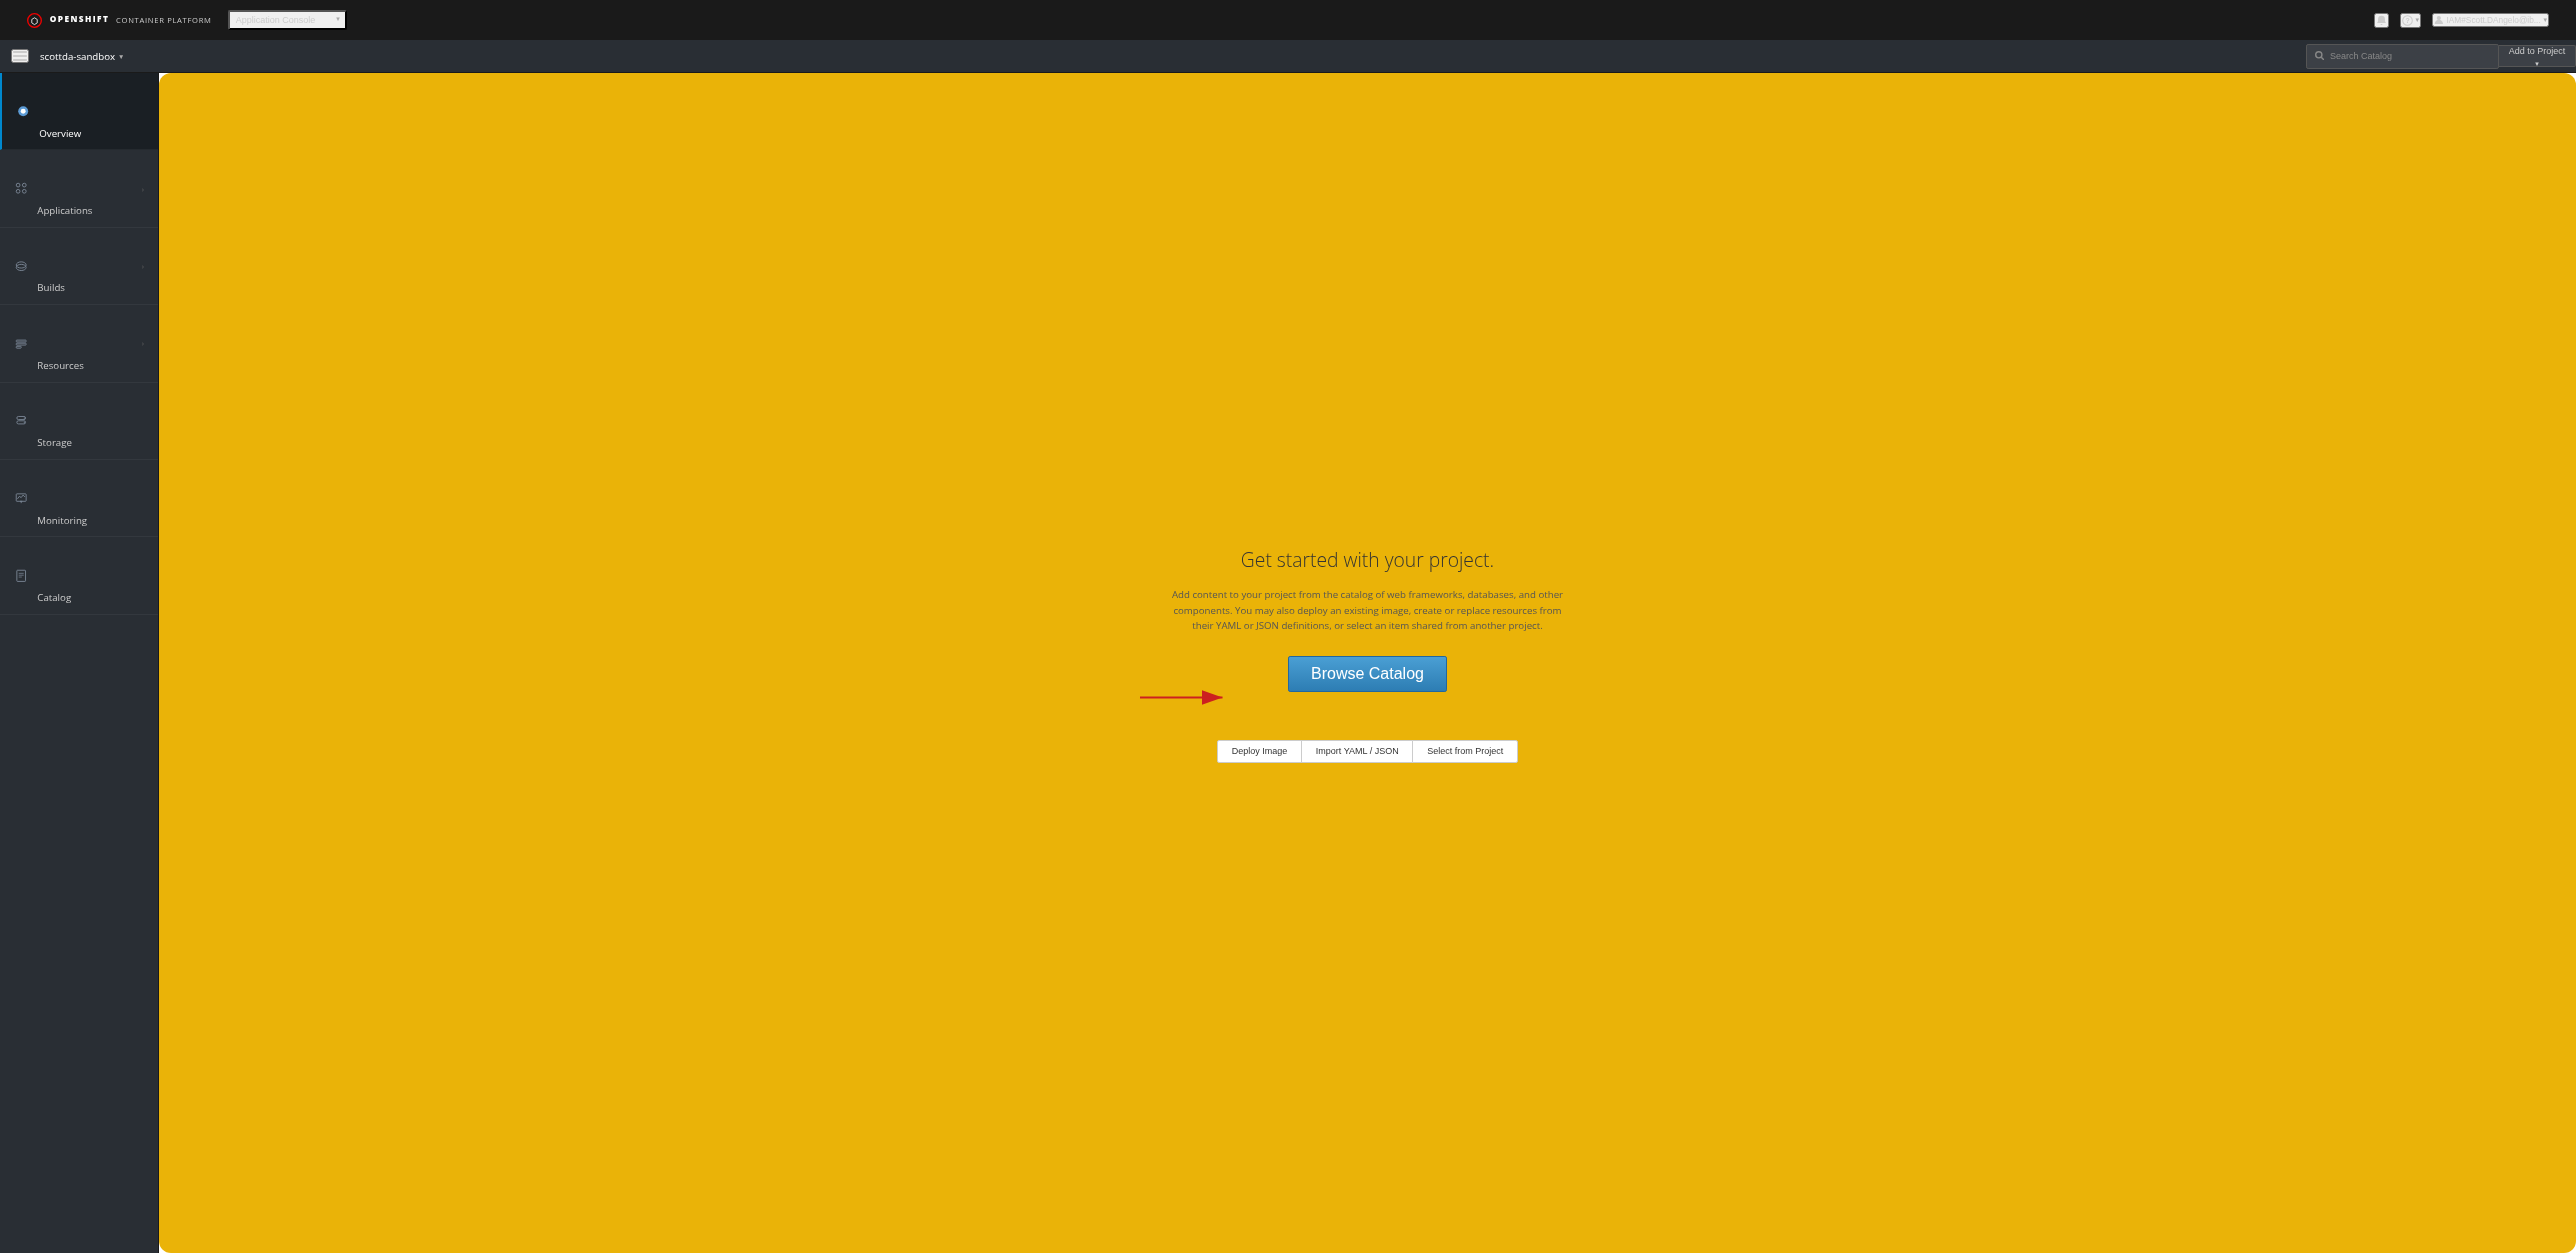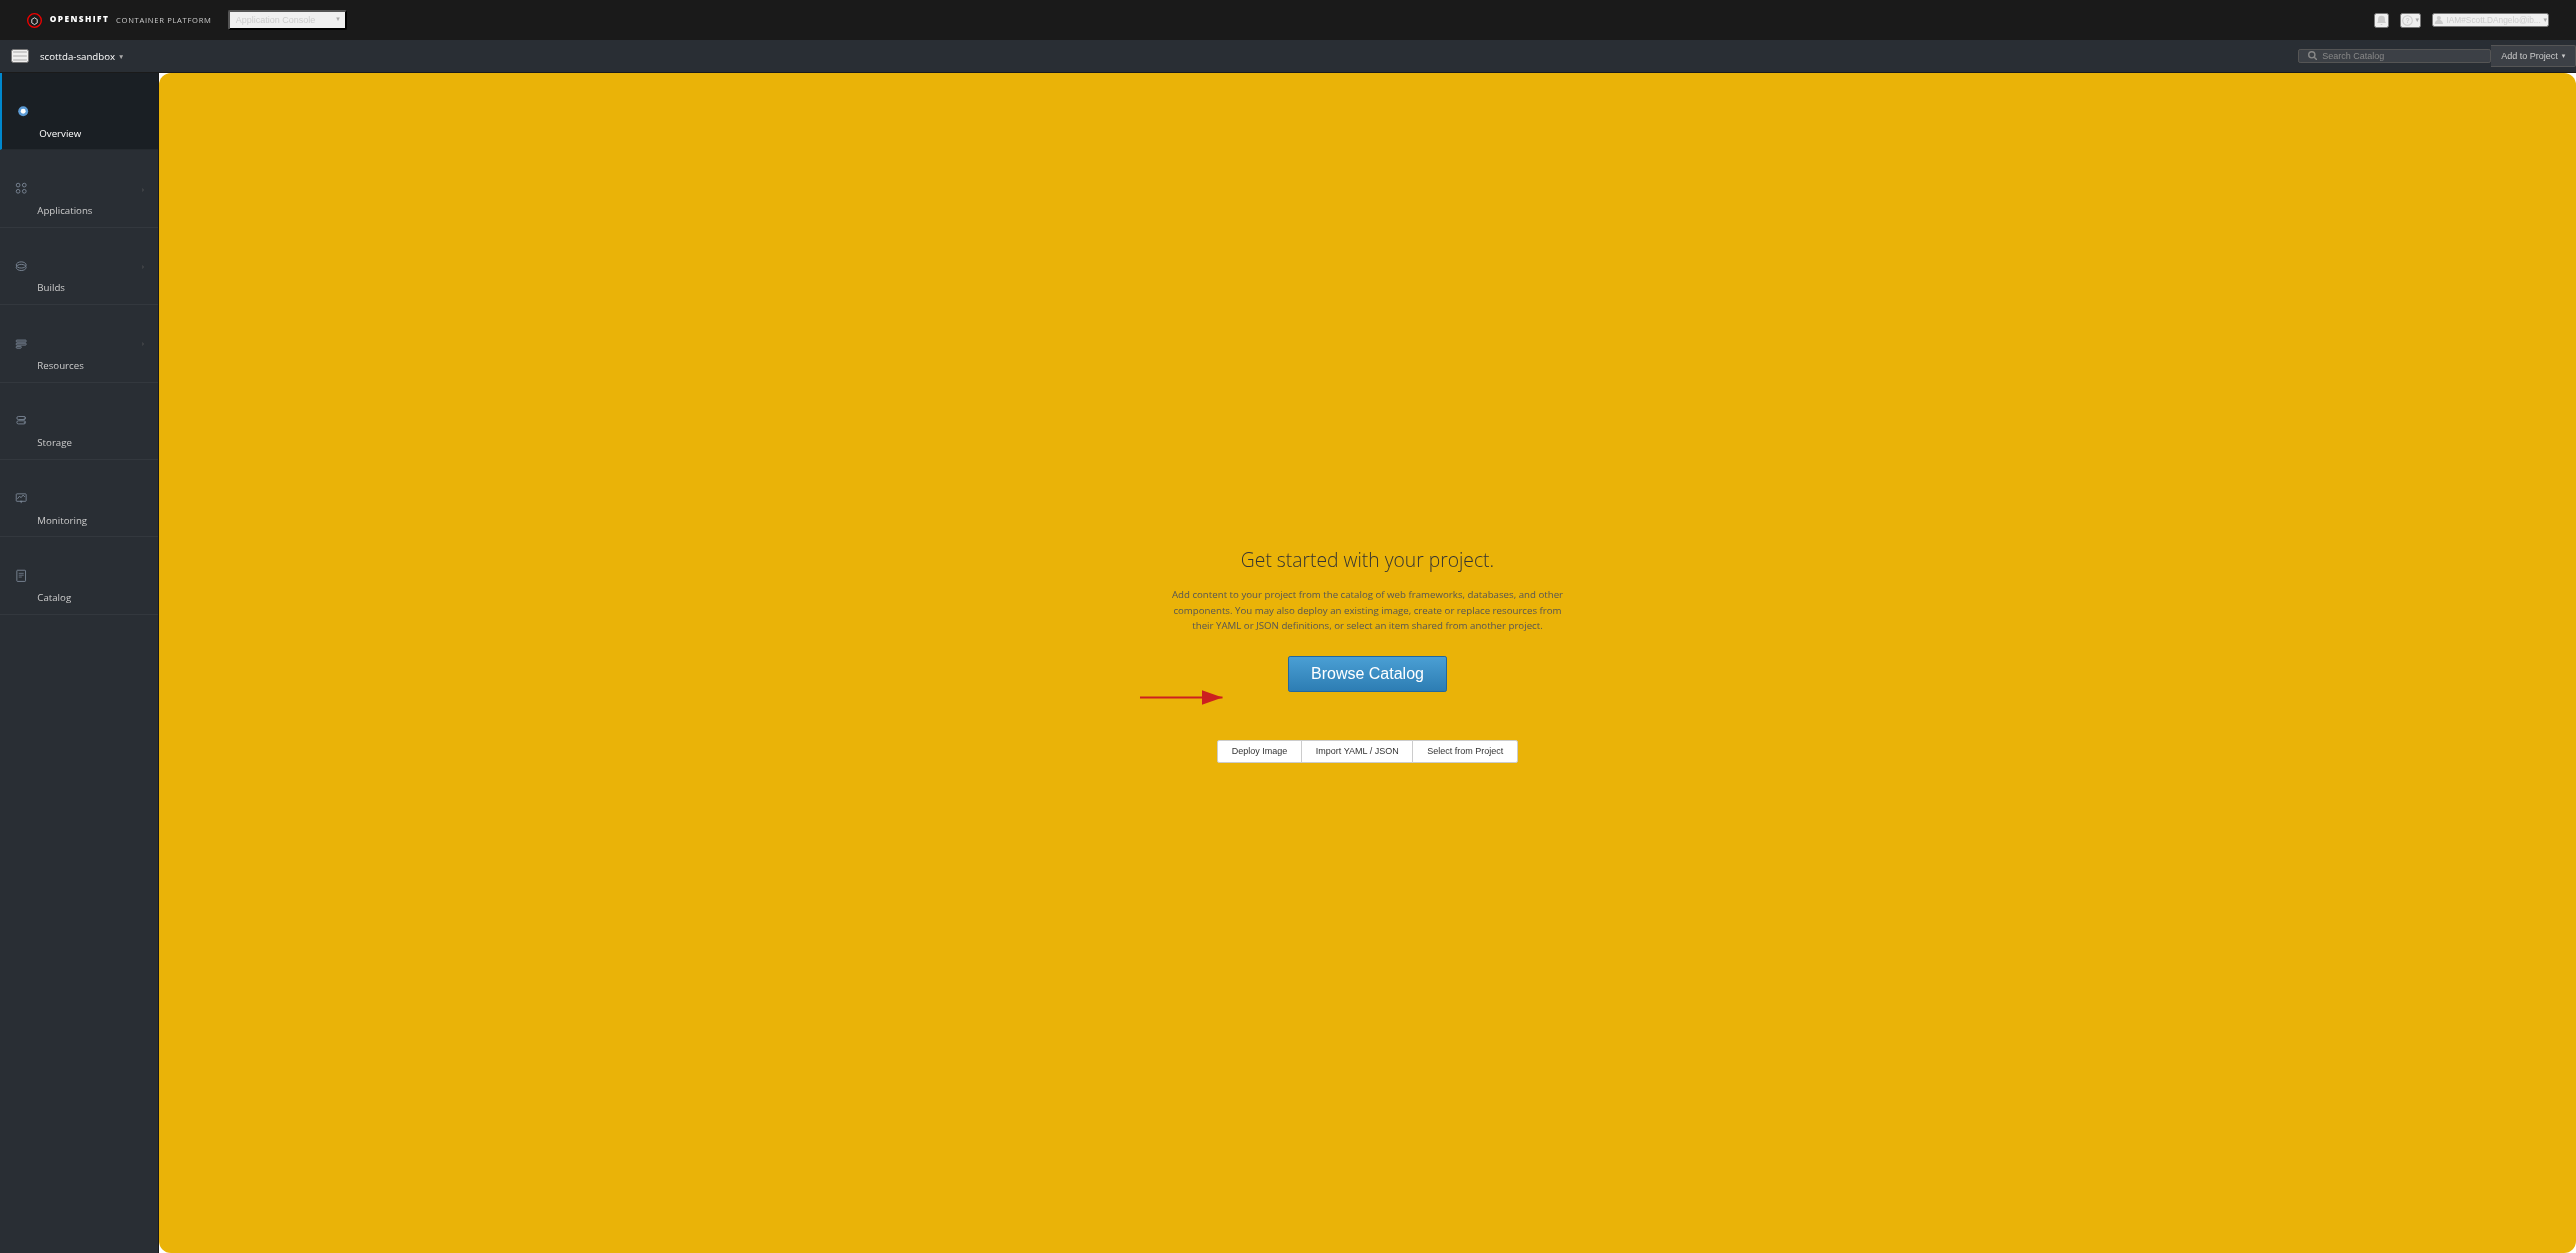--- a/index.html
+++ b/index.html
@@ -107,21 +107,21 @@
 
     .secondary-nav-spacer { flex: 1; }
 
     .search-catalog {
       display: flex;
       align-items: center;
       background: #3c4046;
       border: 0.7px solid #555;
       border-radius: 2.1px;
       padding: 0 8.3px;
-      height: 14px;
+      height: 25px;
       min-width: 193px;
       margin-right: 0;
     }
     .search-catalog input {
       background: transparent;
       border: none;
       outline: none;
       color: #ccc;
       font-size: 9px;
       width: 100%;
@@ -136,20 +136,21 @@
       color: #ccc;
       font-size: 9px;
       height: 22px;
       padding: 0 9.7px;
       cursor: pointer;
       display: flex;
       align-items: center;
       gap: 4.1px;
       border-radius: 0 2.1px 2.1px 0;
       white-space: nowrap;
+      flex-direction: column;
     }
 
     
     .layout {
       display: flex;
       flex: 1;
       overflow: hidden;
     }
 
     

